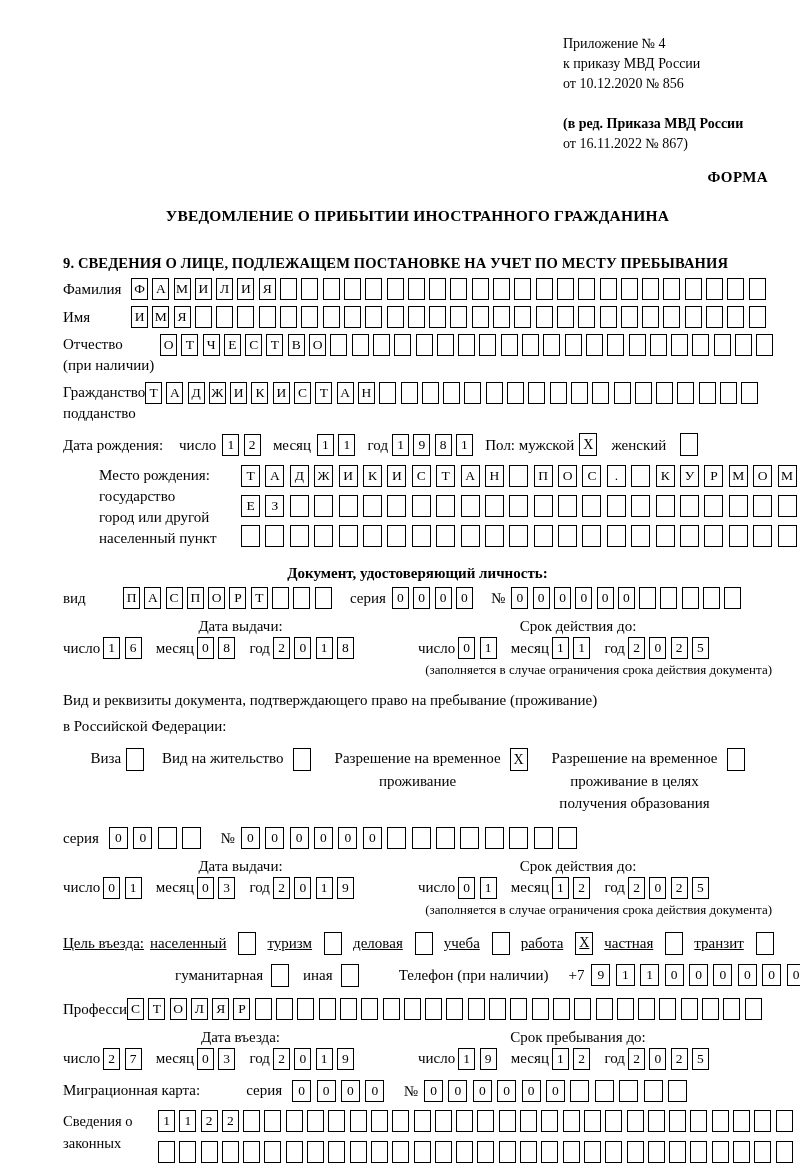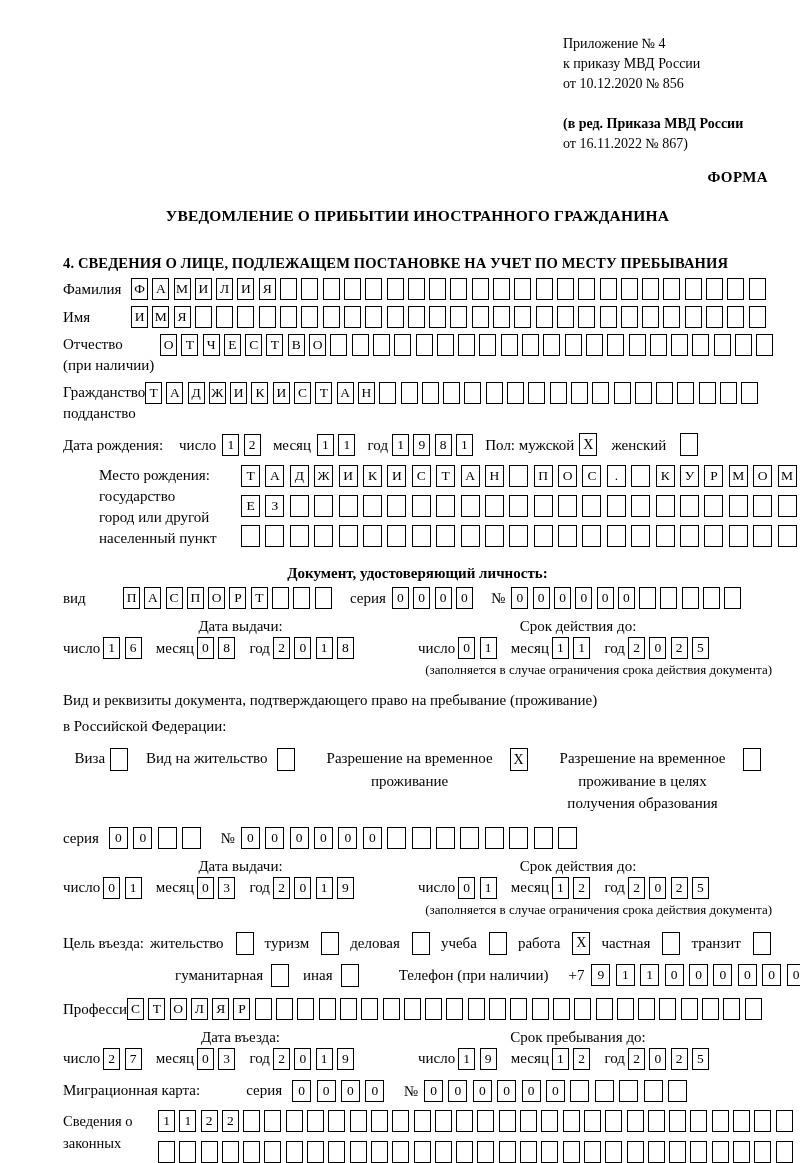--- a/index.html
+++ b/index.html
@@ -39,23 +39,23 @@
   .dgroup .dl{margin:0 3px 0 0;flex:none;}
   .dgroup .boxes{margin-right:10px;}
   .dnote{font-size:13px;text-align:right;margin-top:3px;}
 
   .intro{margin-top:10px;line-height:1.7;}
   .permit{display:flex;margin-top:8px;justify-content:center;}
   .popt{display:flex;align-items:flex-start;}
   .plabel{line-height:1.5;white-space:pre-line;flex:none;}
   .popt .chk{margin-left:9px;margin-top:1px;}
   .popt.c .plabel{text-align:center;}
-  .m18{margin-left:18px;} .m24{margin-left:32px;gap:8px;}
-
-  .goal{display:flex;align-items:center;margin-top:14px;}
+  .m18{margin-left:18px;} .m24{margin-left:24px;}
+
+  .goal{display:flex;align-items:center;margin-top:14px;text-decoration:underline;}
   .goal .glab{flex:none;margin-right:6px;}
   .goal .chk{margin:0 11px 0 6px;}
   .goal2{display:flex;align-items:center;margin-top:9px;padding-left:112px;}
   .goal2 .chk{margin:0 14px 0 8px;}
   .phone-lab{margin:0 20px 0 26px;flex:none;}
   .pfx{margin-right:7px;flex:none;}
 
   .migrow{display:flex;align-items:center;margin-top:10px;}
   .migrow .mlabel{flex:none;margin-right:46px;}
 
@@ -76,21 +76,21 @@
     <div class="gap">(в ред. Приказа МВД России</div>
     <div>от 16.11.2022 № 867)</div>
   </div>
 
   <div class="forma">ФОРМА</div>
 
   <div class="title">
     <div>УВЕДОМЛЕНИЕ О ПРИБЫТИИ ИНОСТРАННОГО ГРАЖДАНИНА</div>
   </div>
 
-  <div class="sec">4. СВЕДЕНИЯ О ЛИЦЕ, ПОДЛЕЖАЩЕМ ПОСТАНОВКЕ НА УЧЕТ ПО МЕСТУ ПРЕБЫВАНИЯ</div>
+  <div class="sec">9. СВЕДЕНИЯ О ЛИЦЕ, ПОДЛЕЖАЩЕМ ПОСТАНОВКЕ НА УЧЕТ ПО МЕСТУ ПРЕБЫВАНИЯ</div>
 
   <div class="row" style="">
     <span class="lab lw1">Фамилия</span>
     <span class="boxes">
         <span class="cbox">Ф</span>
         <span class="cbox">А</span>
         <span class="cbox">М</span>
         <span class="cbox">И</span>
         <span class="cbox">Л</span>
         <span class="cbox">И</span>
@@ -527,21 +527,21 @@
           <span class="cbox">0</span>
           <span class="cbox">2</span>
           <span class="cbox">5</span>
         </span>
     </span>
   </div>
   <div class="dnote">(заполняется в случае ограничения срока действия документа)</div>
 
   <div class="goal">
     <span class="glab">Цель въезда:</span>
-    <span class="glab">жительство</span>
+    <span class="glab">населенный</span>
     <span class="chk"></span>
     <span class="glab">туризм</span>
     <span class="chk"></span>
     <span class="glab">деловая</span>
     <span class="chk"></span>
     <span class="glab">учеба</span>
     <span class="chk"></span>
     <span class="glab">работа</span>
     <span class="chk">X</span>
     <span class="glab">частная</span>

